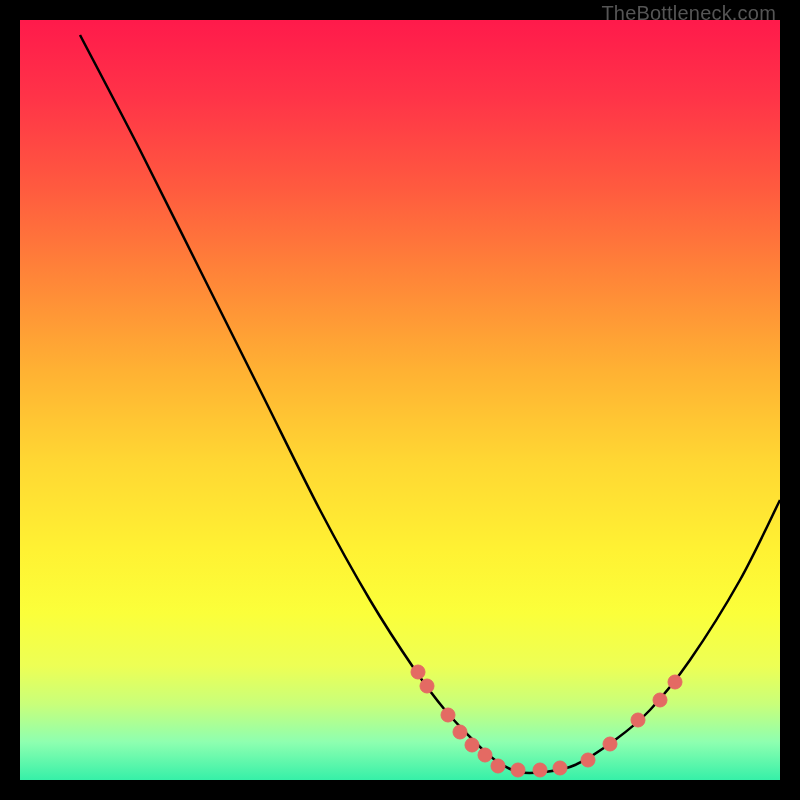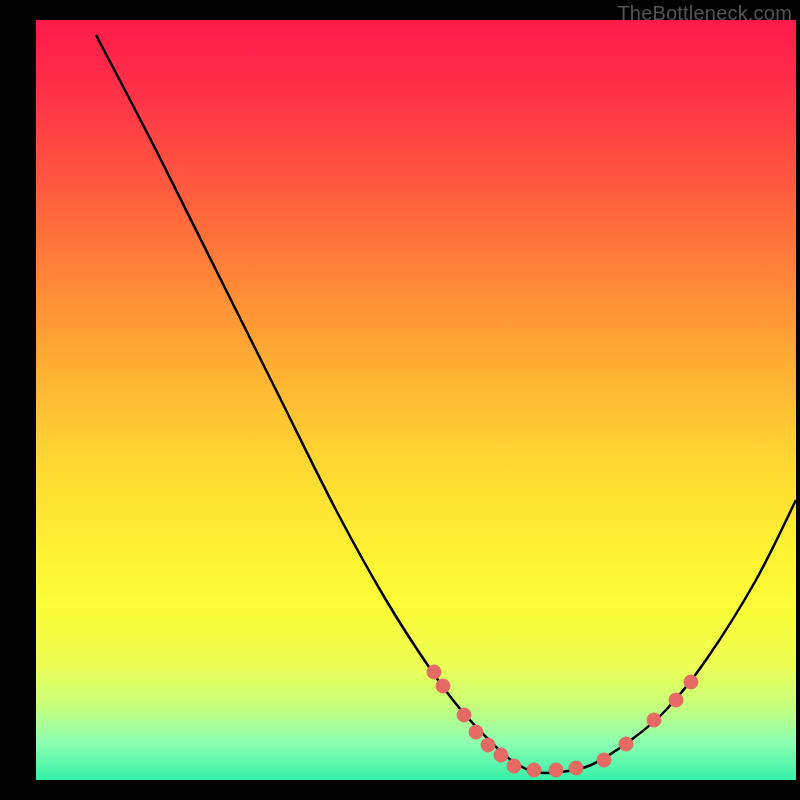--- a/index.html
+++ b/index.html
@@ -11,21 +11,20 @@
     overflow: hidden;
     font-family: Arial, Helvetica, sans-serif;
   }
   .frame {
     position: absolute;
     left: 20px;
     top: 20px;
     width: 760px;
     height: 760px;
     background: #e5e5e5;
-    margin-left: 16px;
   }
   .plot-bg {
     position: absolute;
     left: 0;
     top: 0;
     width: 760px;
     height: 760px;
     background: linear-gradient(
       to bottom,
       #ff1a4b 0%,

